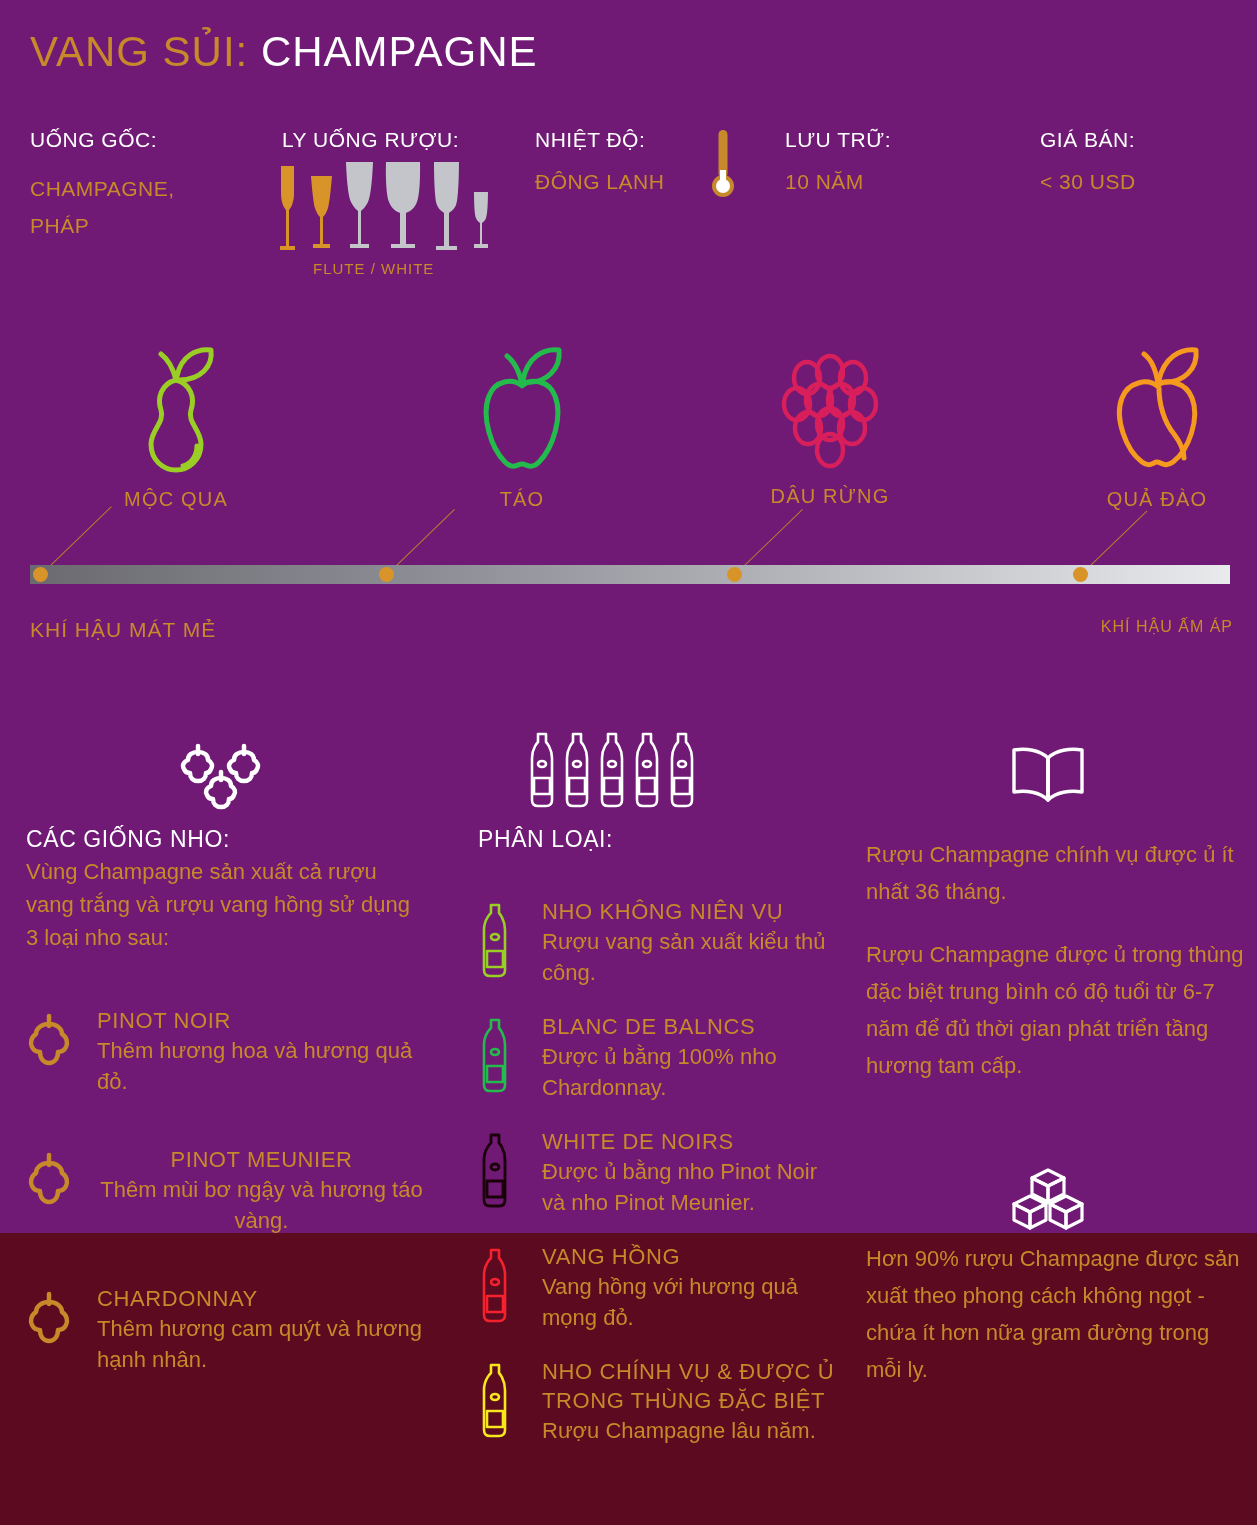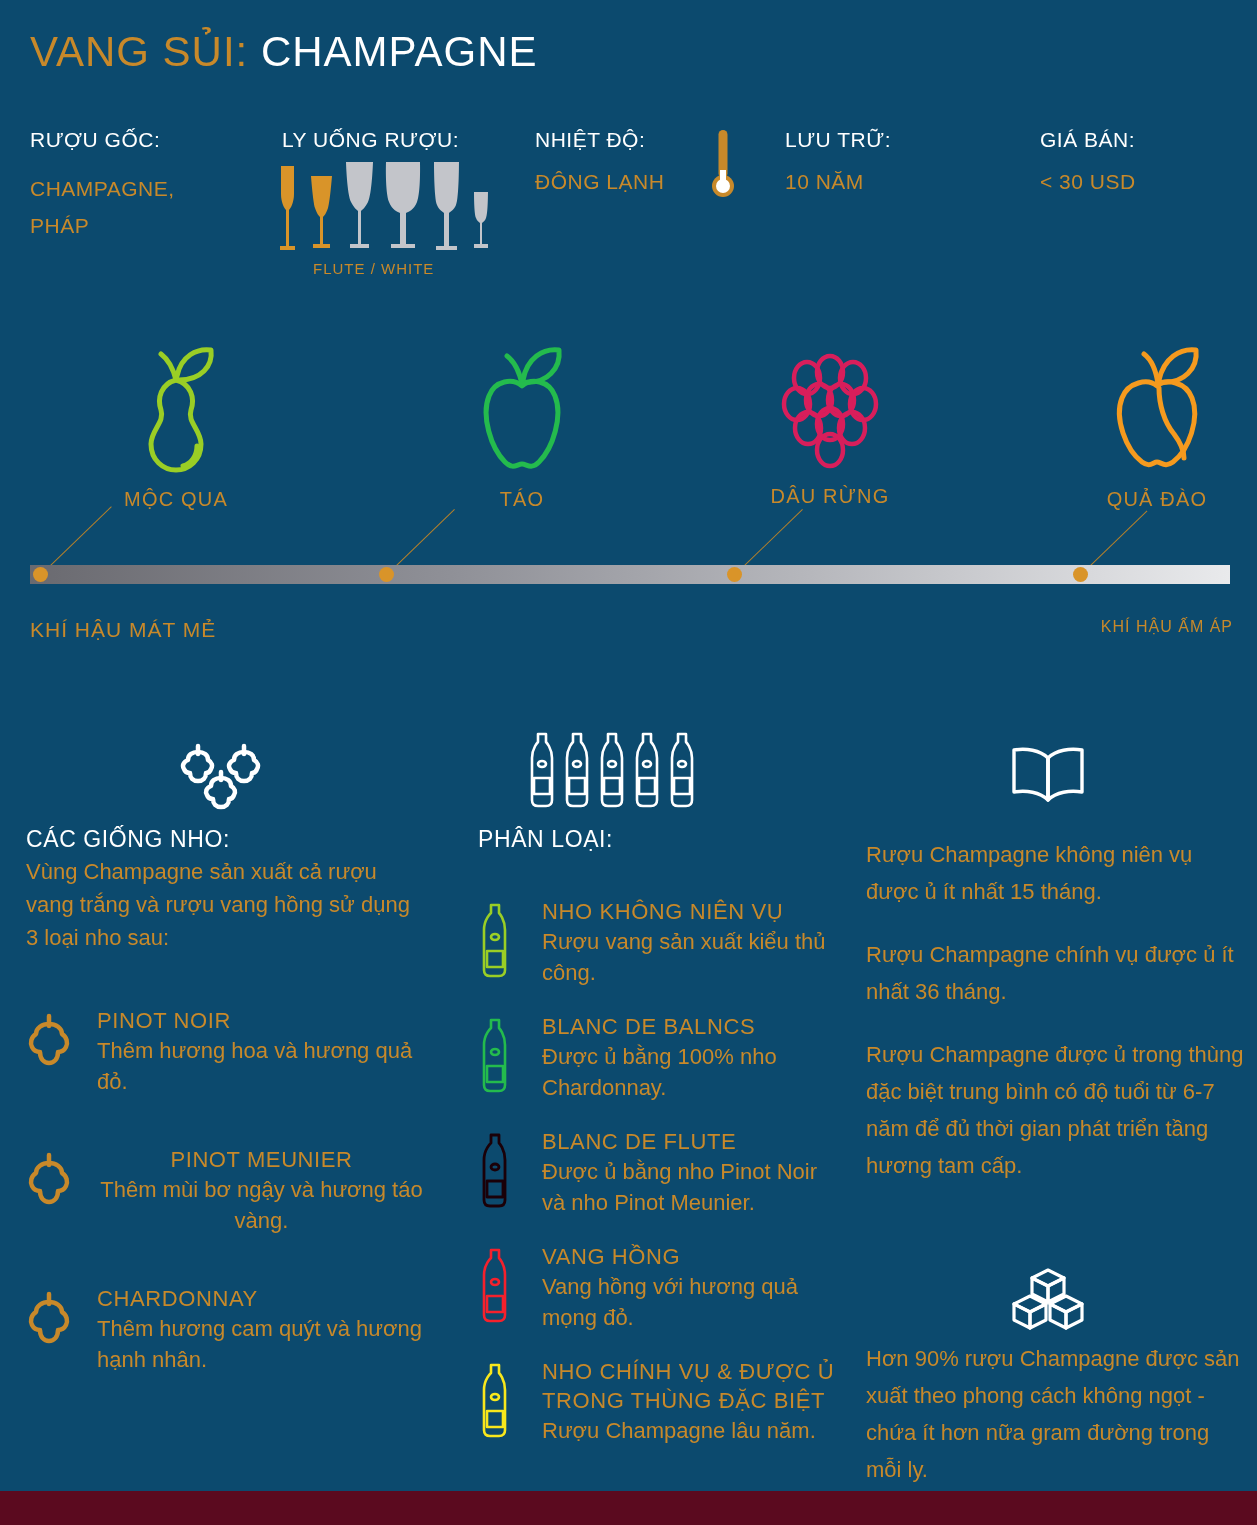--- a/index.html
+++ b/index.html
@@ -4,21 +4,21 @@
 <style>
   * { margin:0; padding:0; box-sizing:border-box; }
   html,body { background:#5b0a1f; }
   body {
     width:1257px; height:1525px;
     font-family:"Liberation Sans", sans-serif;
     color:#c8892a;
     position:relative;
     overflow:hidden;
   }
-  .page { position:relative; width:1257px; height:1491px; background:#0c4a6e; }
+  .page { position:relative; width:1257px; height:1233px; background:#701a75; }
 
   
   .title { position:absolute; left:30px; top:28px; font-size:42px; letter-spacing:1px; white-space:nowrap; }
   .title .t-gold { color:#c8892a; font-weight:400; }
   .title .t-white { color:#ffffff; font-weight:400; }
 
   .meta { position:absolute; left:30px; top:128px; width:1200px; height:160px; }
   .meta-col { position:absolute; top:0; }
   .meta-lbl { color:#ffffff; font-size:21px; letter-spacing:.5px; white-space:nowrap; }
   .meta-val { color:#c8892a; font-size:21px; letter-spacing:.5px; margin-top:18px; white-space:nowrap; }
@@ -88,21 +88,21 @@
 <div class="page">
 
   <div class="title">
     <span class="t-gold">VANG SỦI:</span>
     <span class="t-white">CHAMPAGNE</span>
   </div>
 
   <div class="meta">
 
     <div class="meta-col c-origin">
-      <div class="meta-lbl">RƯỢU GỐC:</div>
+      <div class="meta-lbl">UỐNG GỐC:</div>
       <div class="meta-val two-line">
         <div>CHAMPAGNE,</div>
         <div>PHÁP</div>
       </div>
     </div>
 
     <div class="meta-col c-glass">
       <div class="meta-lbl">LY UỐNG RƯỢU:</div>
     </div>
 
@@ -358,21 +358,21 @@
         <div class="e-ico">
           <svg width="30" height="78" viewBox="0 0 30 78">
             <g fill="none" stroke="#1a0008" stroke-width="2.8" stroke-linejoin="round">
               <path d="M11 4 h8 v8 c0 0 6 6 6 17 v40 c0 4 -2 6 -6 6 h-9 c-4 0 -6 -2 -6 -6 v-40 c0 -11 7 -17 7 -17 z"></path>
               <ellipse cx="15" cy="36" rx="4" ry="3"></ellipse>
               <rect x="7" y="50" width="16" height="16"></rect>
             </g>
           </svg>
         </div>
         <div class="e-txt">
-          <div class="e-name">BLANC DE FLUTE</div>
+          <div class="e-name">WHITE DE NOIRS</div>
           <div class="e-desc">Được ủ bằng nho Pinot Noir và nho Pinot Meunier.</div>
         </div>
       </div>
 
       <div class="entry">
         <div class="e-ico">
           <svg width="30" height="78" viewBox="0 0 30 78">
             <g fill="none" stroke="#f5212c" stroke-width="2.6" stroke-linejoin="round">
               <path d="M11 4 h8 v8 c0 0 6 6 6 17 v40 c0 4 -2 6 -6 6 h-9 c-4 0 -6 -2 -6 -6 v-40 c0 -11 7 -17 7 -17 z"></path>
               <ellipse cx="15" cy="36" rx="4" ry="3"></ellipse>
@@ -407,21 +407,20 @@
       <div class="col-icon">
         <svg width="80" height="68" viewBox="0 0 80 68">
           <g fill="none" stroke="#ffffff" stroke-width="3.4" stroke-linejoin="round">
             <path d="M40 16 C32 8 18 6 6 8 v42 c12 -2 26 0 34 8 z"></path>
             <path d="M40 16 C48 8 62 6 74 8 v42 c-12 -2 -26 0 -34 8 z"></path>
             <path d="M40 16 v42"></path>
           </g>
         </svg>
       </div>
 
-      <div class="para">Rượu Champagne không niên vụ được ủ ít nhất 15 tháng.</div>
       <div class="para">Rượu Champagne chính vụ được ủ ít nhất 36 tháng.</div>
       <div class="para">Rượu Champagne được ủ trong thùng đặc biệt trung bình có độ tuổi từ 6-7 năm để đủ thời gian phát triển tầng hương tam cấp.</div>
 
       <div class="sugar-block">
         <div class="col-icon" style="padding-left:142px;">
           <svg width="80" height="66" viewBox="0 0 80 66">
             <g fill="none" stroke="#ffffff" stroke-width="3.2" stroke-linejoin="round">
               <path d="M40 4 l16 8 l-16 8 l-16 -8 z"></path>
               <path d="M24 12 v16 l16 8 v-16 z"></path>
               <path d="M56 12 v16 l-16 8 v-16 z"></path>

